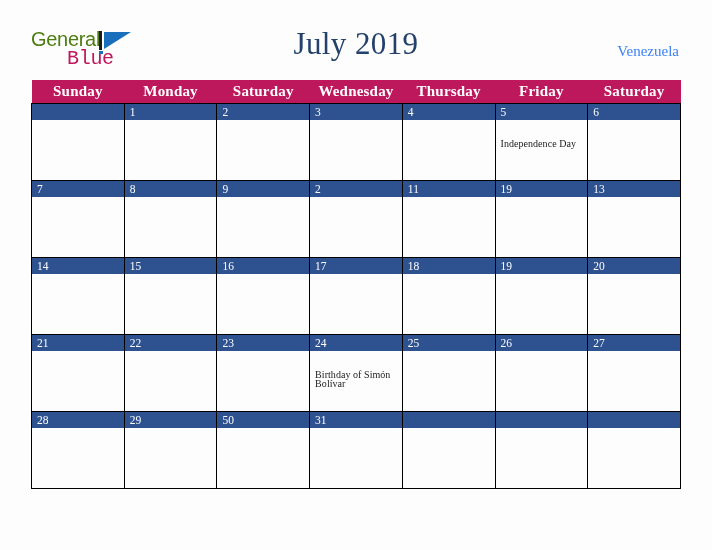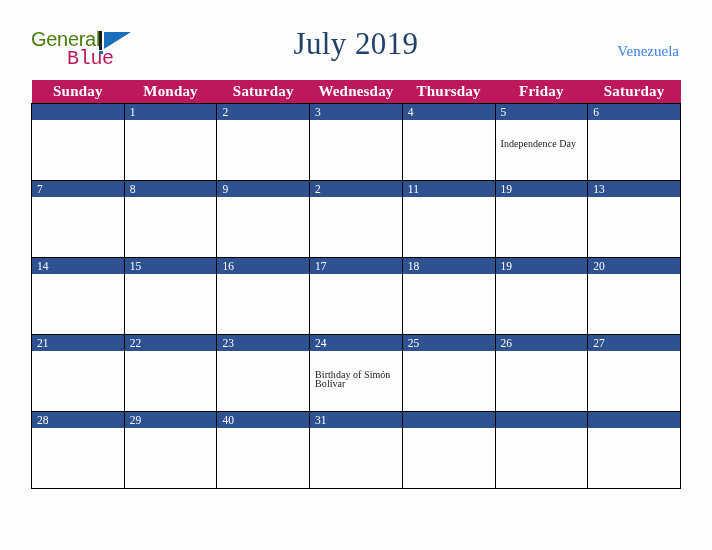--- a/index.html
+++ b/index.html
@@ -357,21 +357,21 @@
               <div class="daynum">28</div>
             </div>
           </td>
           <td>
             <div class="cell">
               <div class="daynum">29</div>
             </div>
           </td>
           <td>
             <div class="cell">
-              <div class="daynum">40</div>
+              <div class="daynum">50</div>
             </div>
           </td>
           <td>
             <div class="cell">
               <div class="daynum">31</div>
             </div>
           </td>
           <td>
             <div class="cell">
               <div class="daynum empty"></div>

